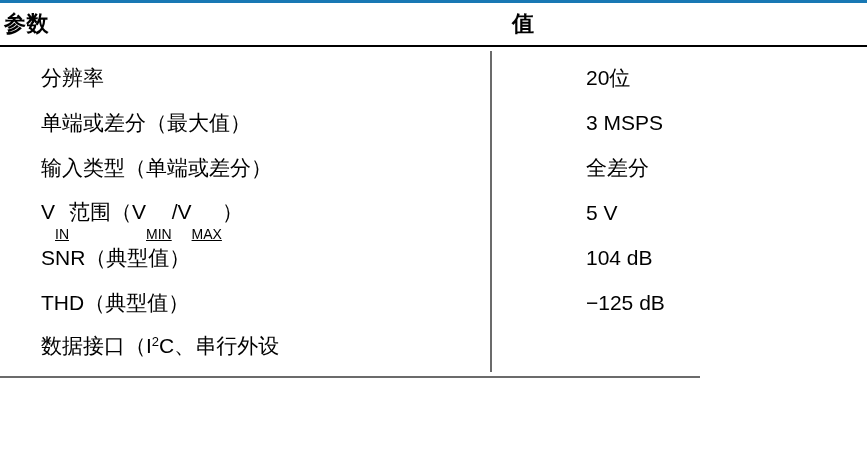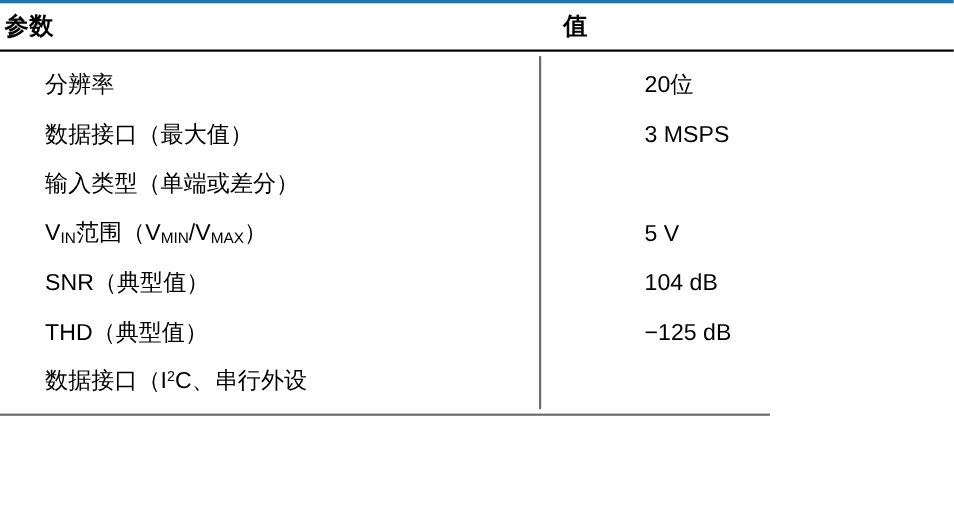--- a/index.html
+++ b/index.html
@@ -83,21 +83,22 @@
   .cell-text {
     font-size: 21px;
     line-height: 28px;
     white-space: nowrap;
     margin-left: 37px;
   }
   .cell-text sub {
     font-size: 14px;
     vertical-align: baseline;
     position: relative;
-    top: 3px;
+    top: 20px;
+    text-decoration: underline;
   }
   .cell-text sup {
     font-size: 13px;
     vertical-align: baseline;
     position: relative;
     top: -7px;
   }
 </style>
 </head>
 <body>
@@ -115,26 +116,27 @@
 
   <div class="body">
     <div class="vdiv"></div>
 
     <div class="row data-row">
       <div class="col-param cell-text">分辨率</div>
       <div class="col-value cell-text">20位</div>
     </div>
 
     <div class="row data-row">
-      <div class="col-param cell-text">数据接口（最大值）</div>
+      <div class="col-param cell-text">单端或差分（最大值）</div>
       <div class="col-value cell-text">3 MSPS</div>
     </div>
 
     <div class="row data-row">
       <div class="col-param cell-text">输入类型（单端或差分）</div>
+      <div class="col-value cell-text">全差分</div>
     </div>
 
     <div class="row data-row">
       <div class="col-param cell-text"><span>V</span><sub>IN</sub><span>范围（</span><span>V</span><sub>MIN</sub><span>/</span><span>V</span><sub>MAX</sub><span>）</span></div>
       <div class="col-value cell-text">5 V</div>
     </div>
 
     <div class="row data-row">
       <div class="col-param cell-text">SNR（典型值）</div>
       <div class="col-value cell-text">104 dB</div>

